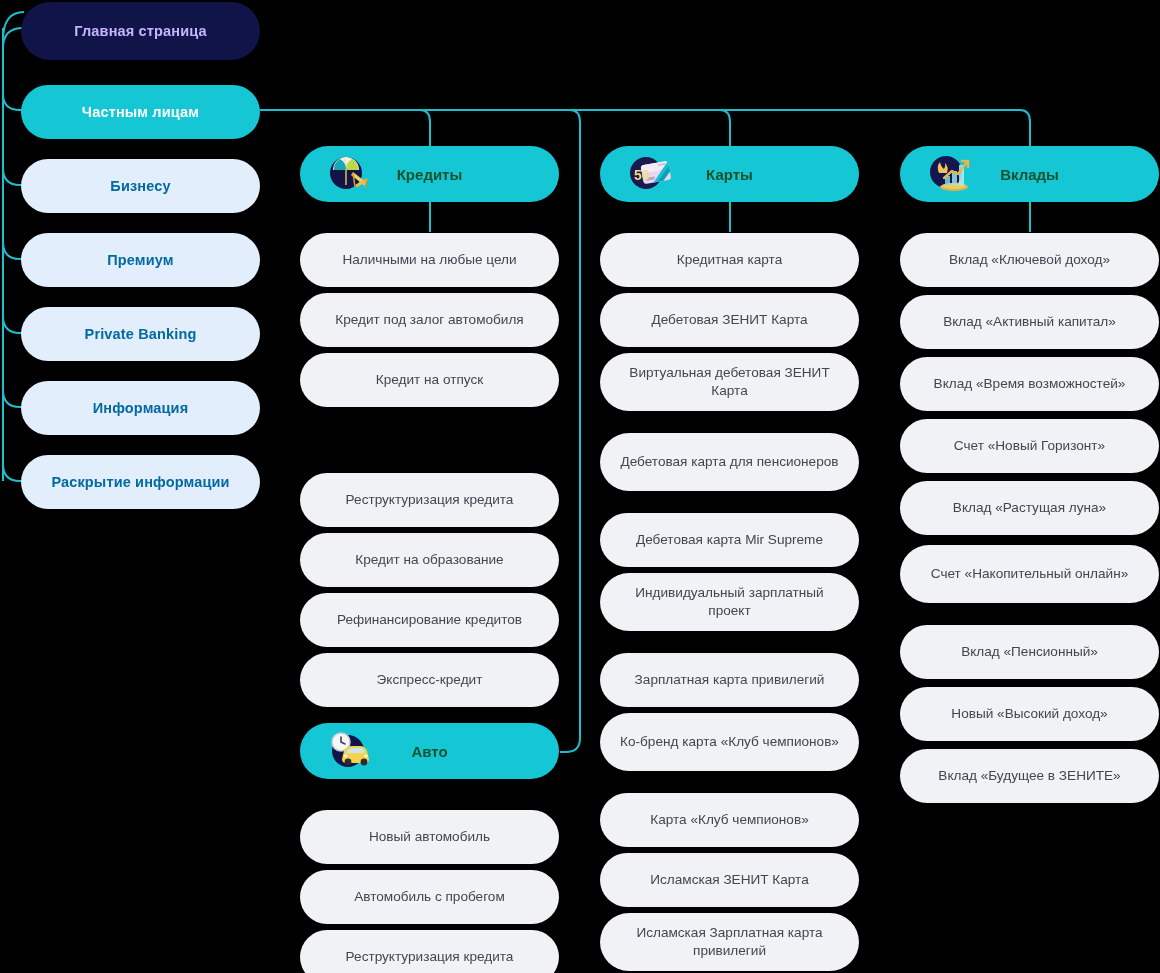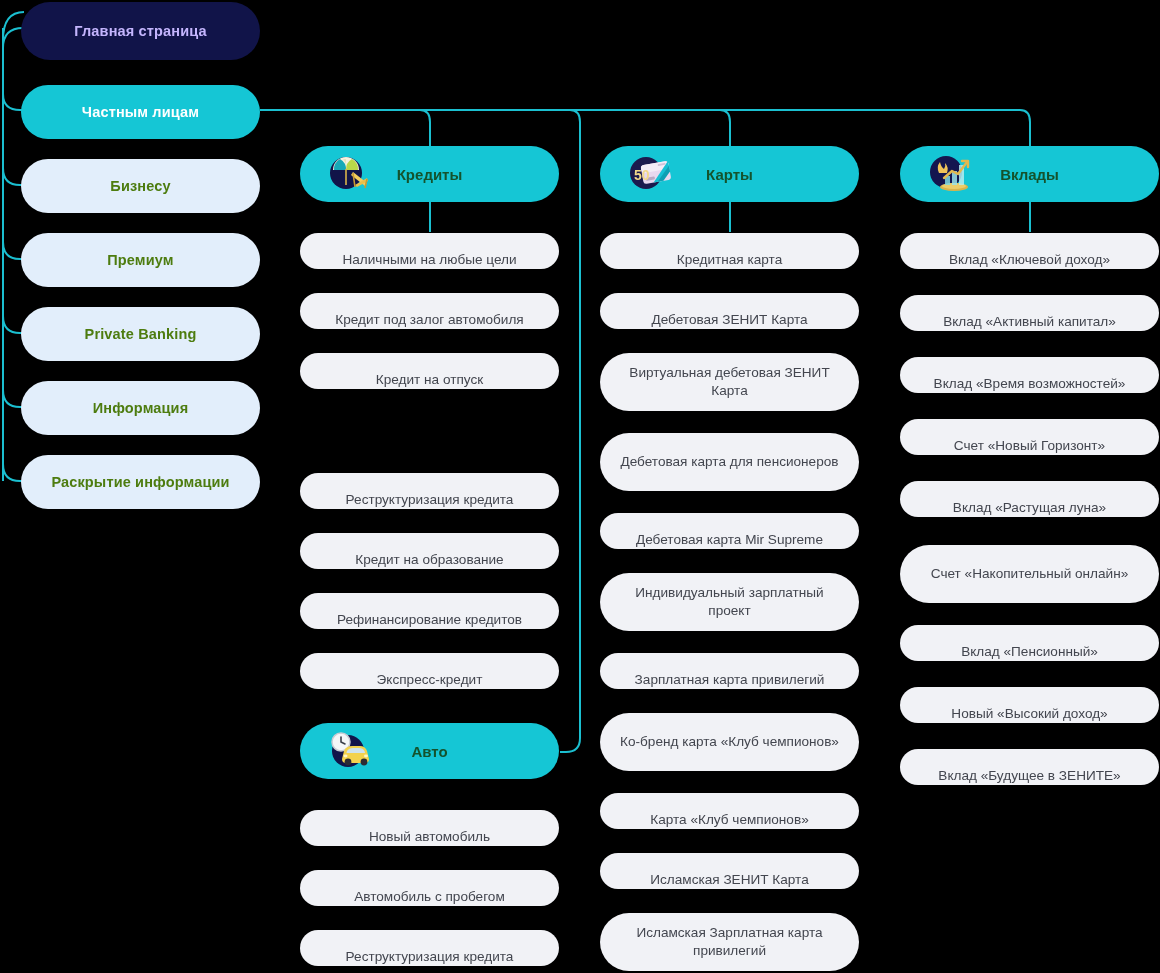--- a/index.html
+++ b/index.html
@@ -41,21 +41,21 @@
   .side-pill {
     left: 21px;
     width: 239px;
     height: 54px;
     font-size: 14.5px;
     font-weight: bold;
     letter-spacing: .15px;
   }
   .side-pill.root   { background: #111449; color: #c4b5fd; height: 58px; }
   .side-pill.active { background: #15c6d5; color: #ffffff; }
-  .side-pill.plain  { background: #e2eefb; color: #4d7c0f; }
+  .side-pill.plain  { background: #e2eefb; color: #0369a1; }
 
   
   .col-head {
     height: 56px;
     background: #15c6d5;
     color: #14532d;
     font-size: 15px;
     font-weight: bold;
     justify-content: center;
     padding-left: 0;
@@ -72,21 +72,21 @@
 
   
   .item {
     background: #f1f2f6;
     color: #43464f;
     font-size: 13.6px;
     font-weight: normal;
     line-height: 1.35;
     padding: 0 14px;
   }
-  .item.one { height: 36px; align-items: flex-end; }
+  .item.one { height: 54px; }
   .item.two { height: 58px; }
 </style>
 </head>
 <body>
 
 <div id="stage">
 
   <svg id="connectors" viewBox="0 0 1160 973" fill="none">
     <g stroke="#1bbfd0" stroke-width="2" fill="none">
 

